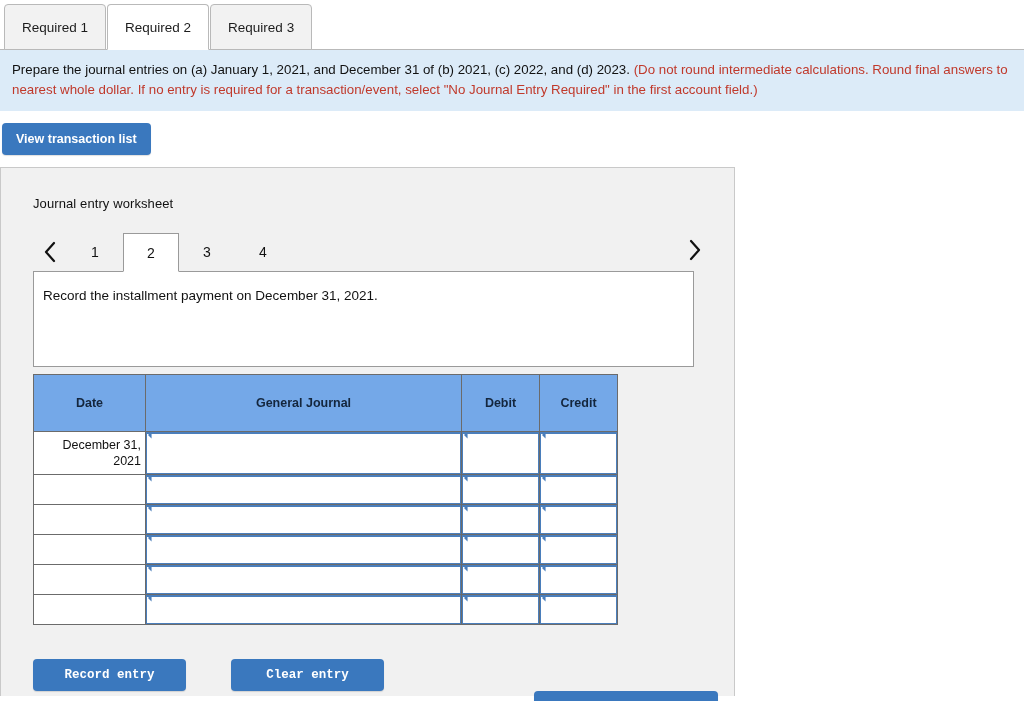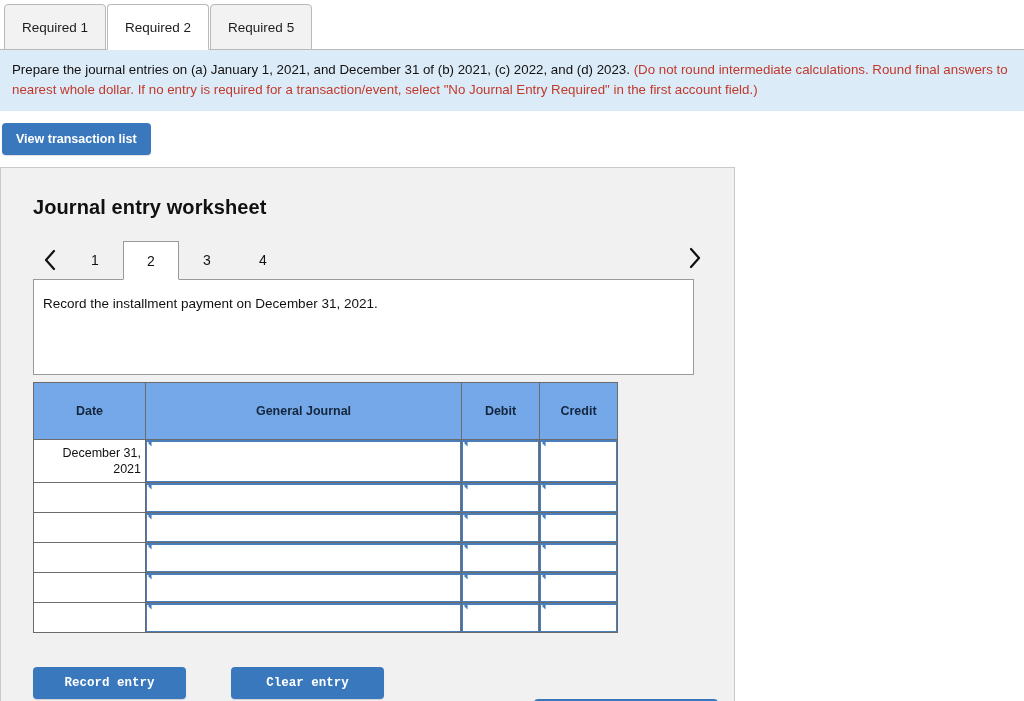--- a/index.html
+++ b/index.html
@@ -97,22 +97,22 @@
     margin-left: 0px;
     width: 735px;
     min-height: 515px;
     box-sizing: border-box;
     background: #f1f1f1;
     border: 1px solid #c9c9c9;
     border-bottom: none;
     padding: 20px 22px 18px 22px;
   }
   .panel-title {
-    font-size: 20px;
-    font-weight: bold;
+    font-size: 13px;
+    font-weight: normal;
     color: #111111;
     margin: 8px 0 20px 10px;
     letter-spacing: 0.1px;
   }
 
   
   .pager {
     display: flex;
     align-items: flex-end;
     height: 40px;
@@ -268,21 +268,21 @@
 <body>
 
 <div class="req-tabs">
   <div class="req-tab">
     <span>Required 1</span>
   </div>
   <div class="req-tab active">
     <span>Required 2</span>
   </div>
   <div class="req-tab">
-    <span>Required 5</span>
+    <span>Required 3</span>
   </div>
 </div>
 
 <div class="instructions">
   <span>Prepare the journal entries on (a) January 1, 2021, and December 31 of (b) 2021, (c) 2022, and (d) 2023. </span><span class="note-red">(Do not round intermediate calculations. Round final answers to nearest whole dollar. If no entry is required for a transaction/event, select "No Journal Entry Required" in the first account field.)</span>
 </div>
 
 <div class="toolbar">
   <button class="btn">View transaction list</button>
 </div>

